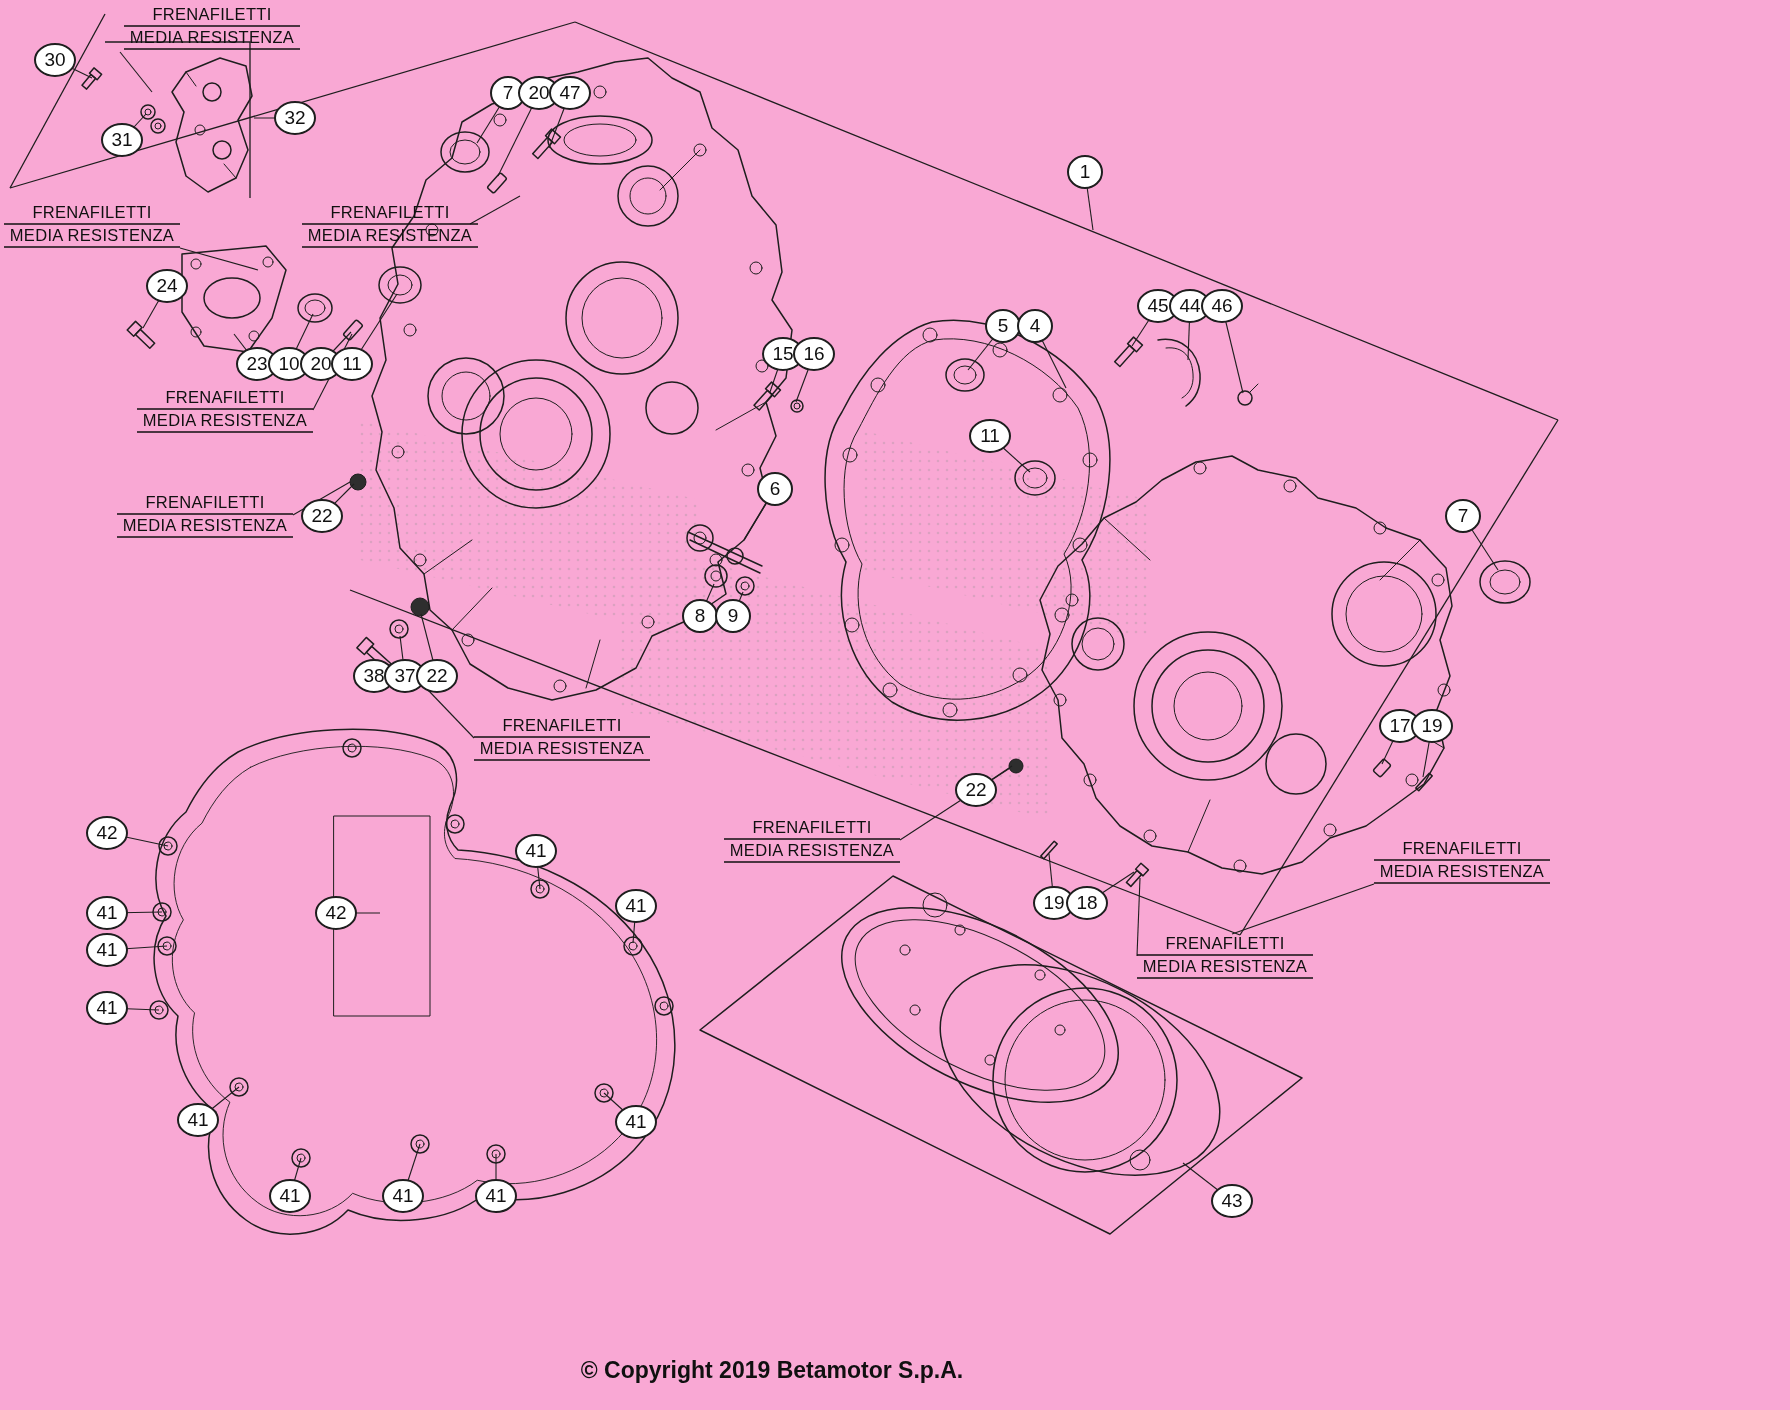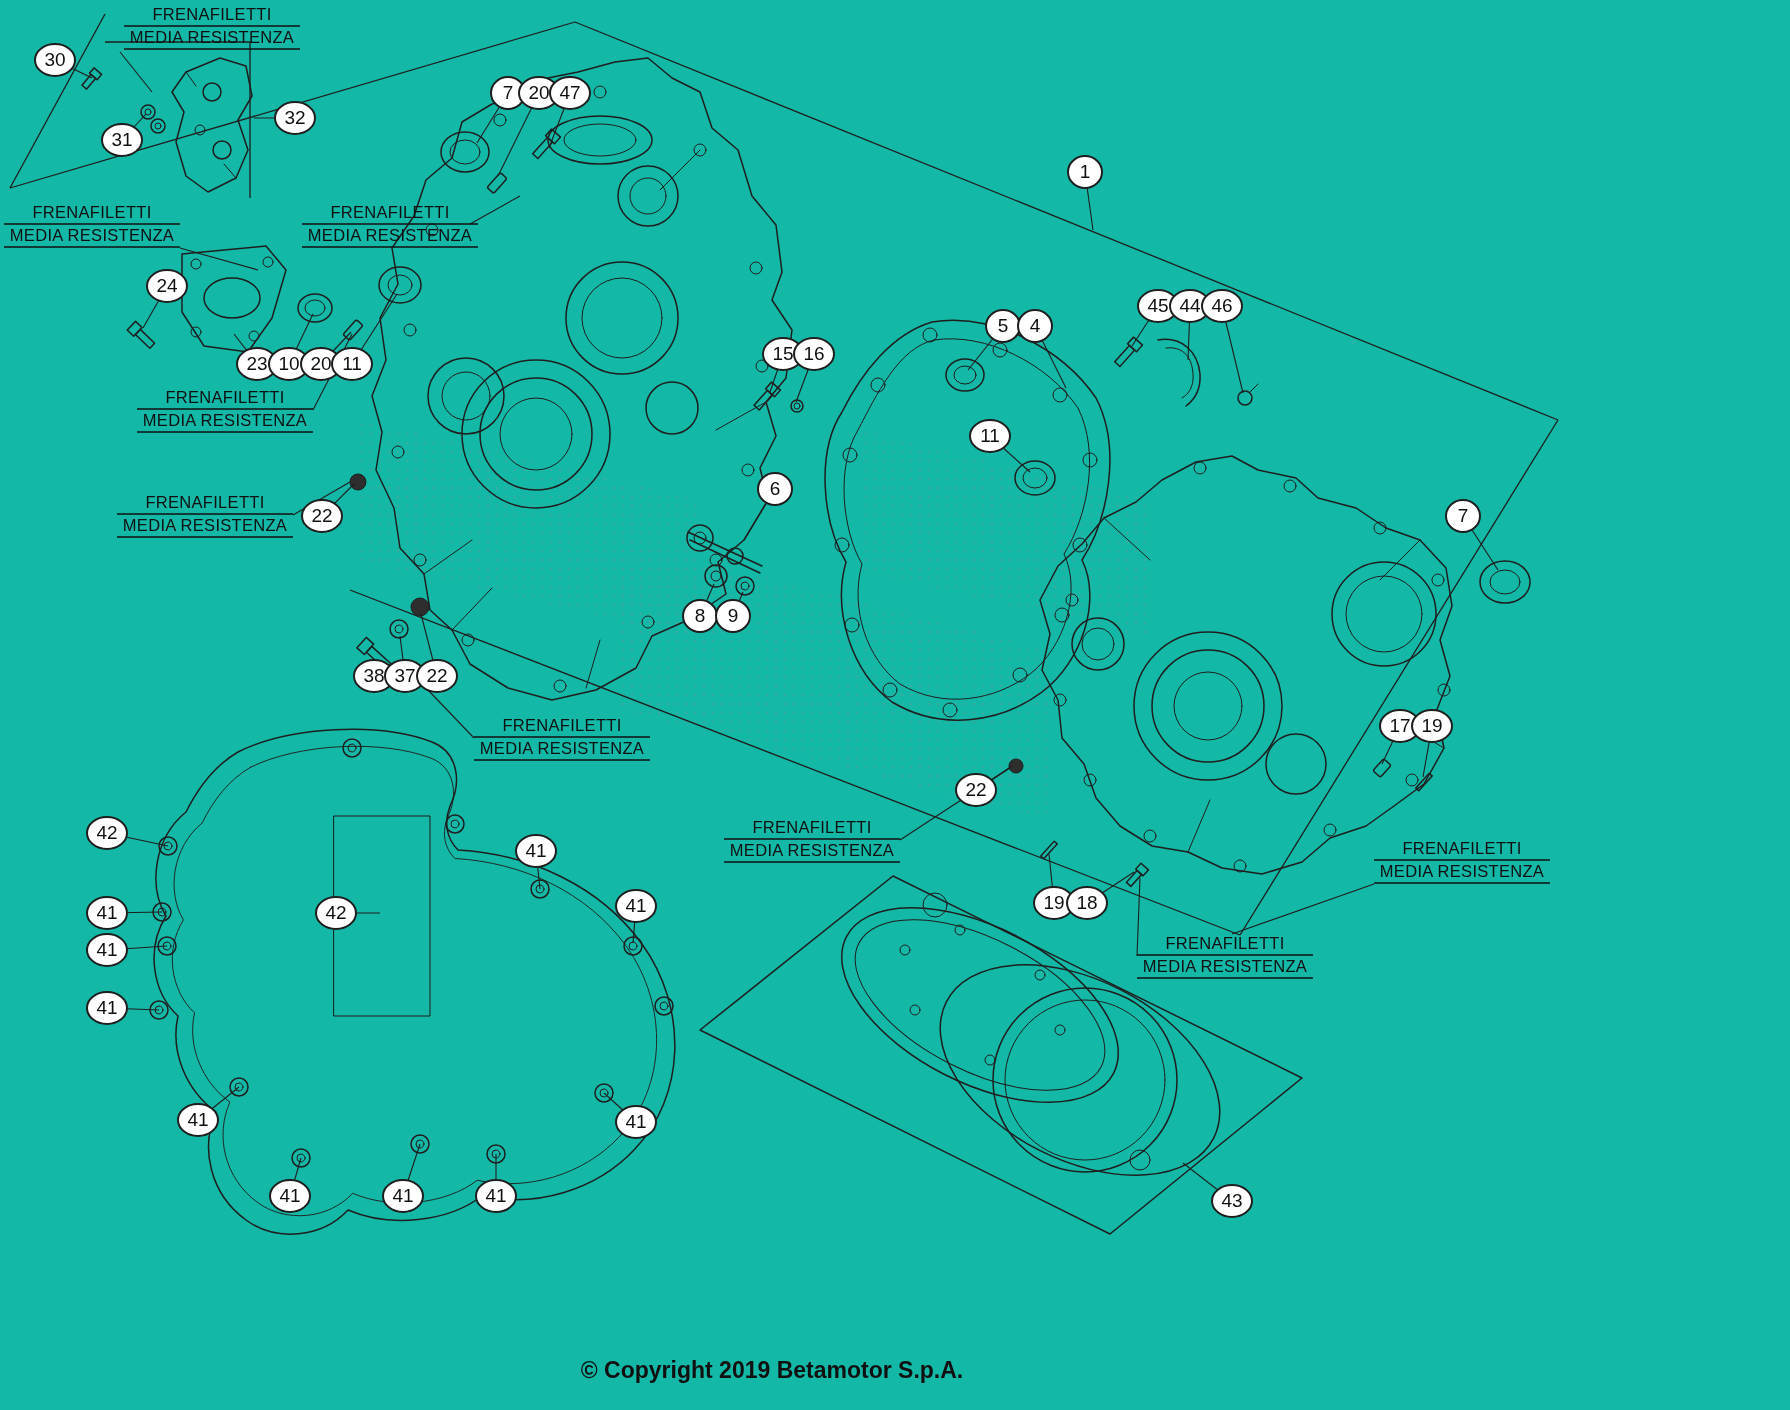--- a/index.html
+++ b/index.html
@@ -1,16 +1,16 @@
 <!DOCTYPE html>
 <html><head>
 <meta charset="utf-8">
 <style>
   html,body{margin:0;padding:0;background:#ffffff;}
-  .stage{position:relative;width:1790px;height:1410px;background:#14b8a6;
+  .stage{position:relative;width:1790px;height:1410px;background:#f9a8d4;
          font-family:"Liberation Sans",sans-serif;overflow:hidden;}
   svg{display:block;}
   .art{fill:none;stroke:#1e1e1e;stroke-width:1.5;stroke-linejoin:round;stroke-linecap:round;}
   .art2{fill:none;stroke:#1e1e1e;stroke-width:1;stroke-linejoin:round;stroke-linecap:round;}
   .dark{fill:#2e2e2e;stroke:#1e1e1e;stroke-width:1;}
   .leader{stroke:#1e1e1e;stroke-width:1.1;fill:none;}
   .boxline{stroke:#1e1e1e;stroke-width:1.3;fill:none;}
   .callout-bubble{fill:#ffffff;stroke:#1e1e1e;stroke-width:2;}
   .callout-num{font-family:"Liberation Sans",sans-serif;font-size:19px;fill:#101010;text-anchor:middle;}
   .tl-text{font-family:"Liberation Sans",sans-serif;font-size:16.5px;fill:#101010;text-anchor:middle;letter-spacing:.3px;}

